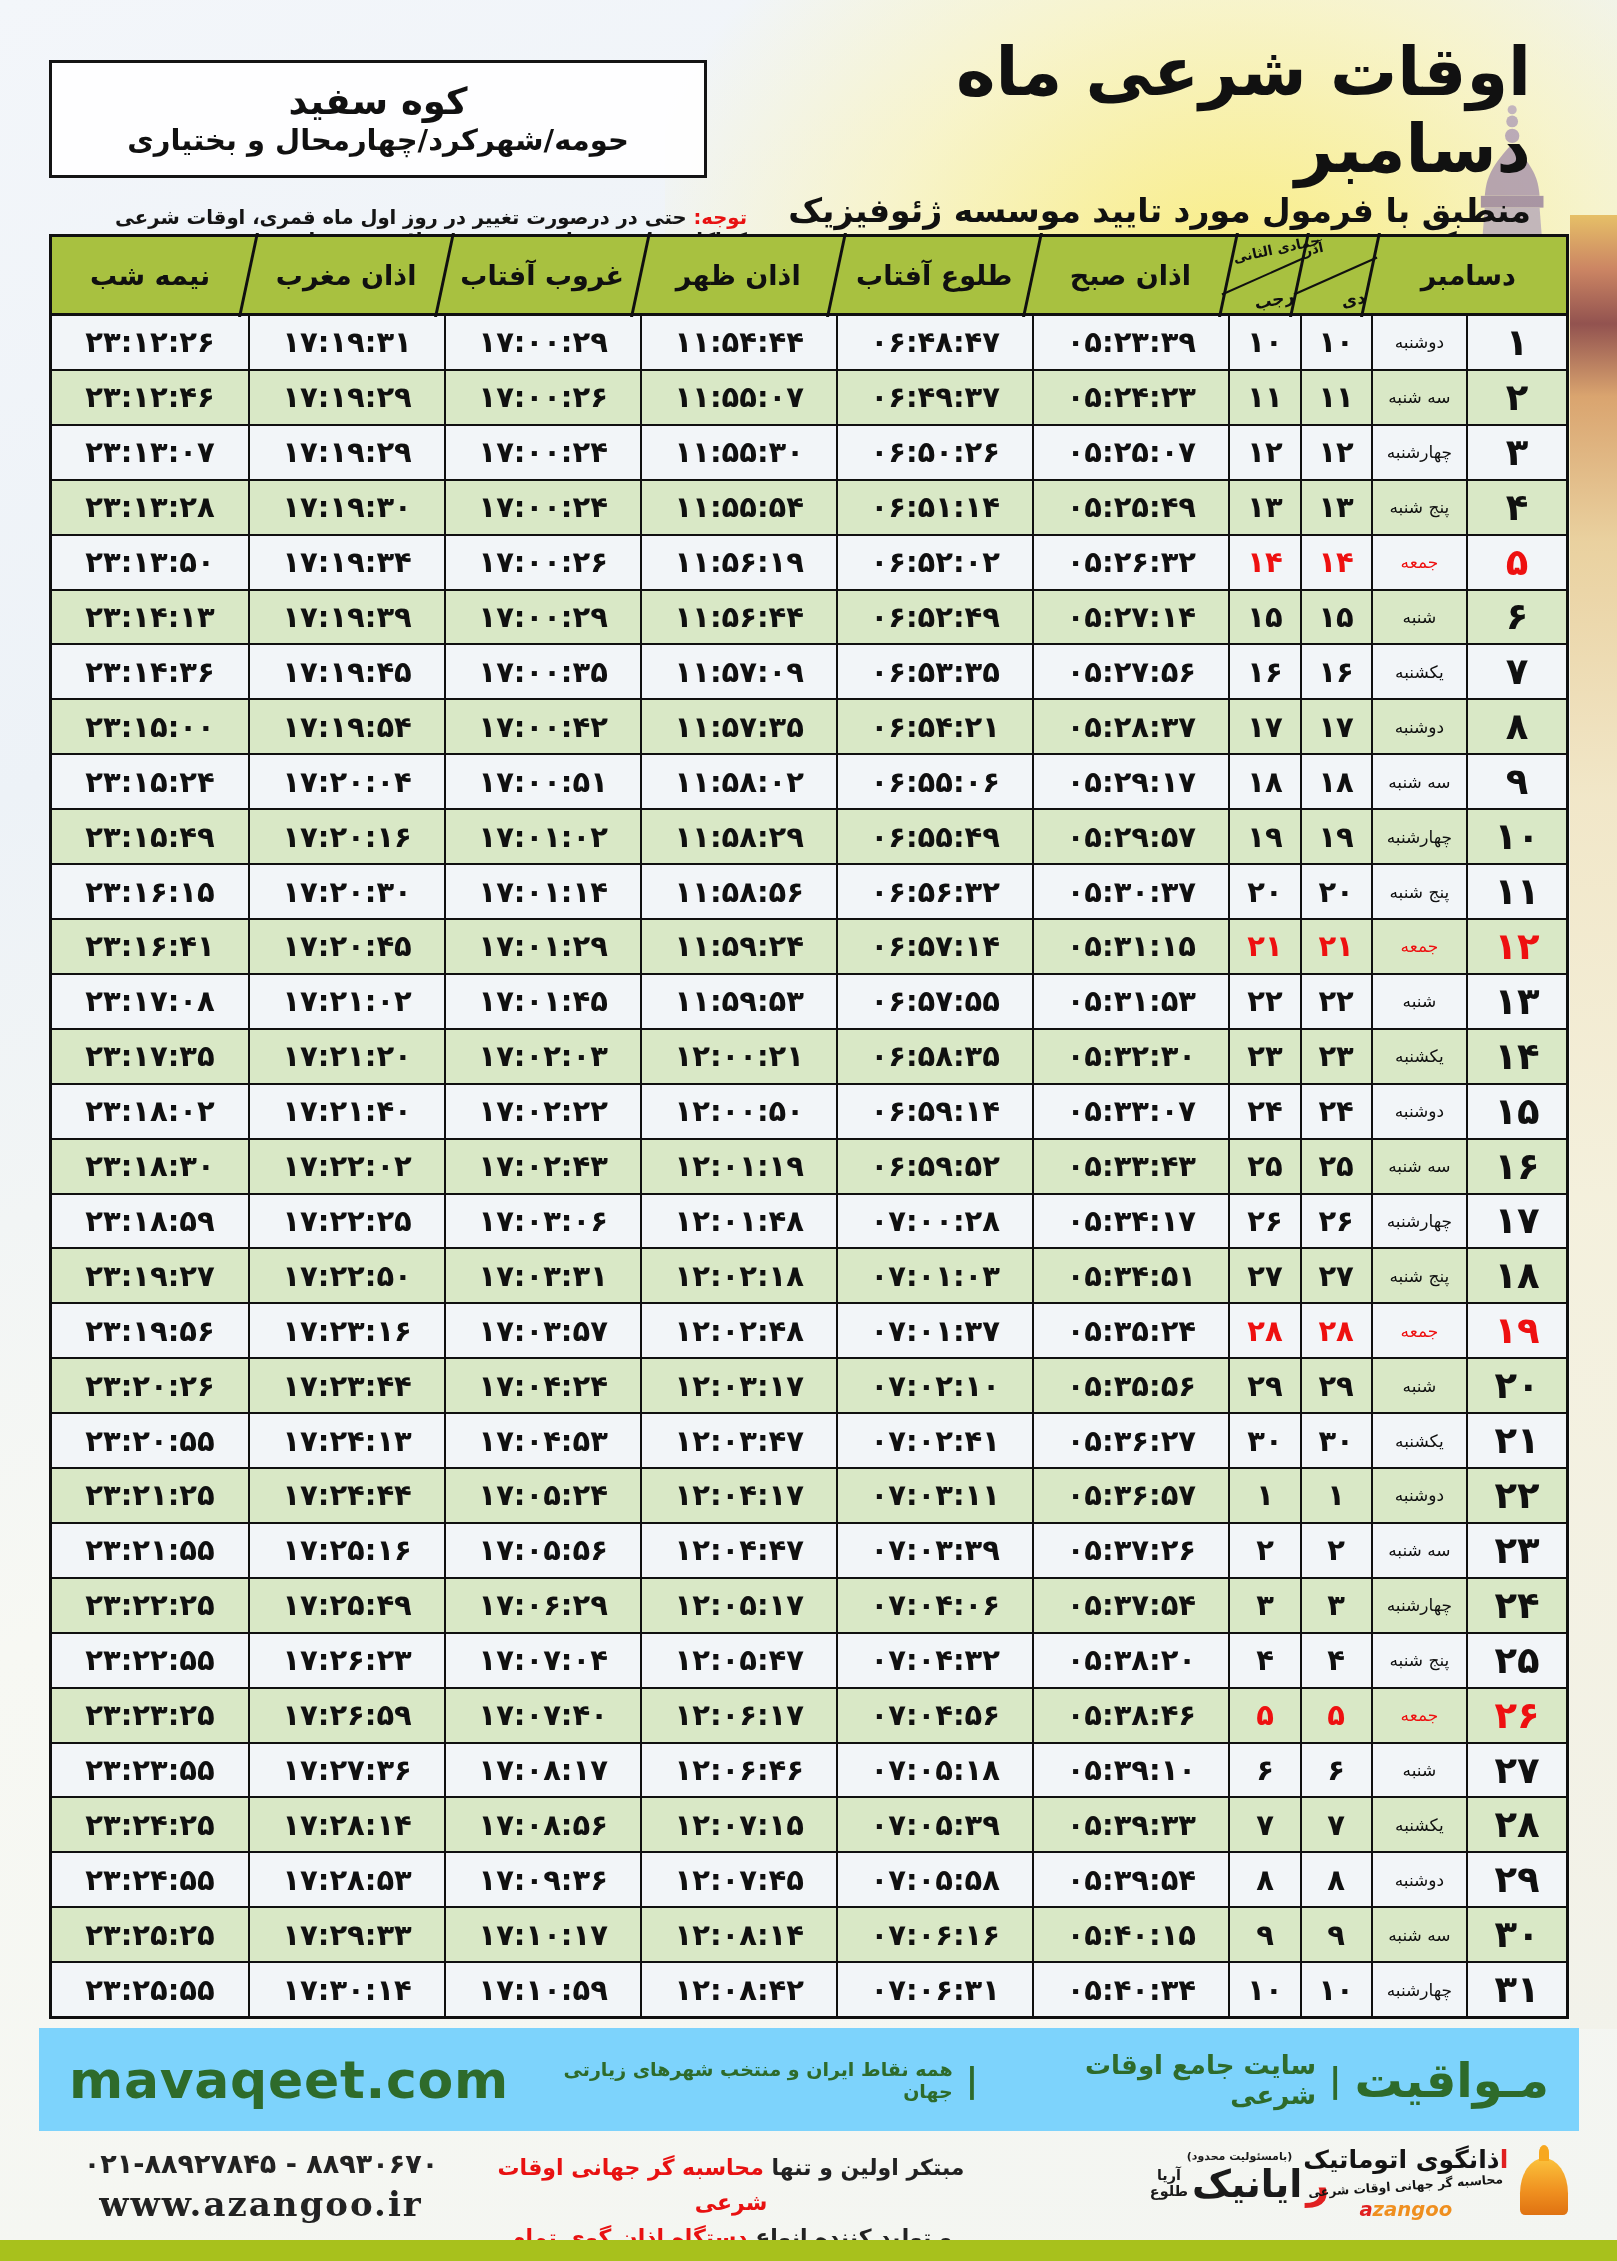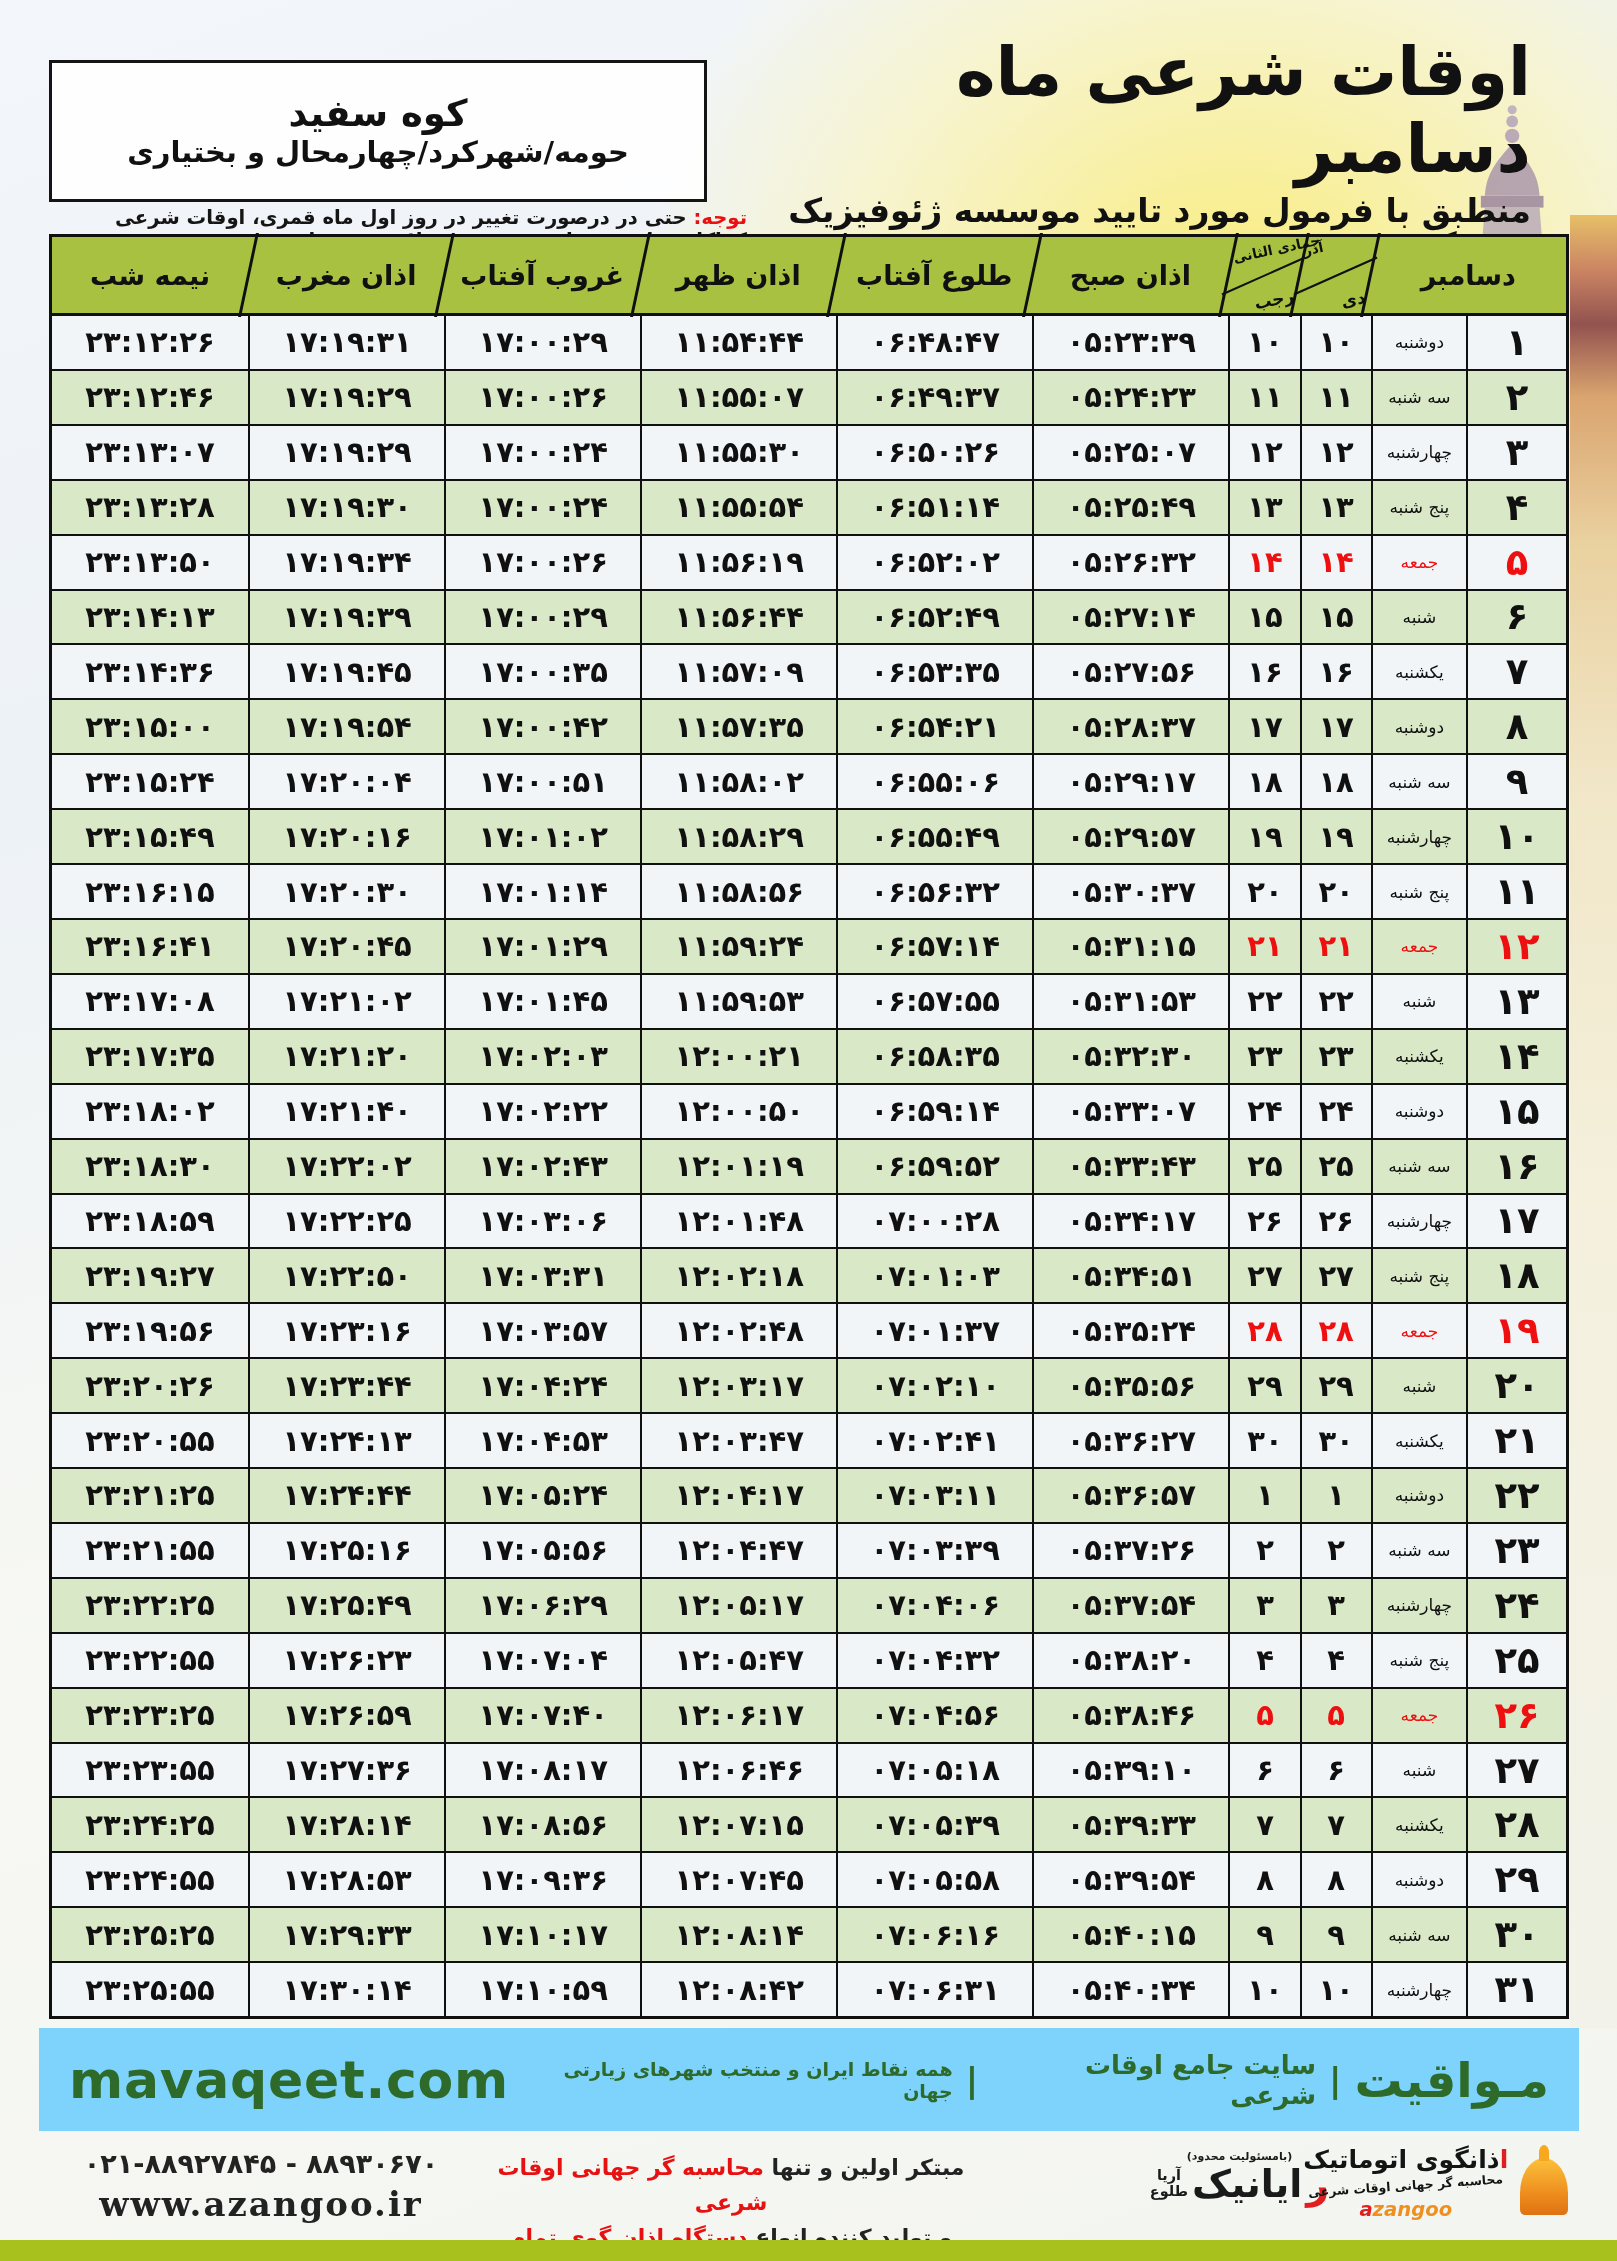--- a/index.html
+++ b/index.html
@@ -9,21 +9,21 @@
 
   
   .bg{inset:0;background:linear-gradient(160deg,#f3f6fa 0%,#edf2f7 28%,#f7f8f3 58%,#f3f5f1 100%);}
   .glow{left:665px;top:-39px;width:953px;height:783px;
         background:radial-gradient(ellipse at 60% 42%,rgba(250,236,120,.95) 0%,rgba(252,244,176,.6) 46%,rgba(252,248,222,0) 76%);}
   .right-strip{left:1570px;top:215px;width:48px;height:1814px;opacity:.95;
         background:linear-gradient(180deg,#e5bd62 0%,#c97f5e 3%,#8d4a49 6%,#d8a06a 10%,#e9cf9c 18%,#f1e6c6 32%,#f4f0dc 55%,#f2f2ea 100%);}
   .minaret-svg{left:1435px;top:98px;width:170px;height:535px;}
 
   
-  .loc-box{left:49px;top:60px;width:658px;height:142px;border:3.3px solid #141414;
+  .loc-box{left:49px;top:60px;width:658px;height:118px;border:3.3px solid #141414;
            background:rgba(255,255,255,.88);direction:rtl;display:flex;flex-direction:column;
            align-items:center;justify-content:center;gap:6.5px;color:#111;text-align:center;box-sizing:border-box;}
   .loc-name{font-size:37px;font-weight:bold;line-height:1;}
   .loc-region{font-size:29px;font-weight:bold;line-height:1;}
   .loc-coords{font-size:21.5px;font-weight:bold;line-height:1;}
 
   
   .title-block{left:702px;top:34px;width:829px;direction:rtl;color:#111;}
   .main-title{font-size:67px;font-weight:bold;margin:0;line-height:1.15;}
   .sub-title{font-size:33px;font-weight:bold;margin-top:2.6px;line-height:1.2;}

